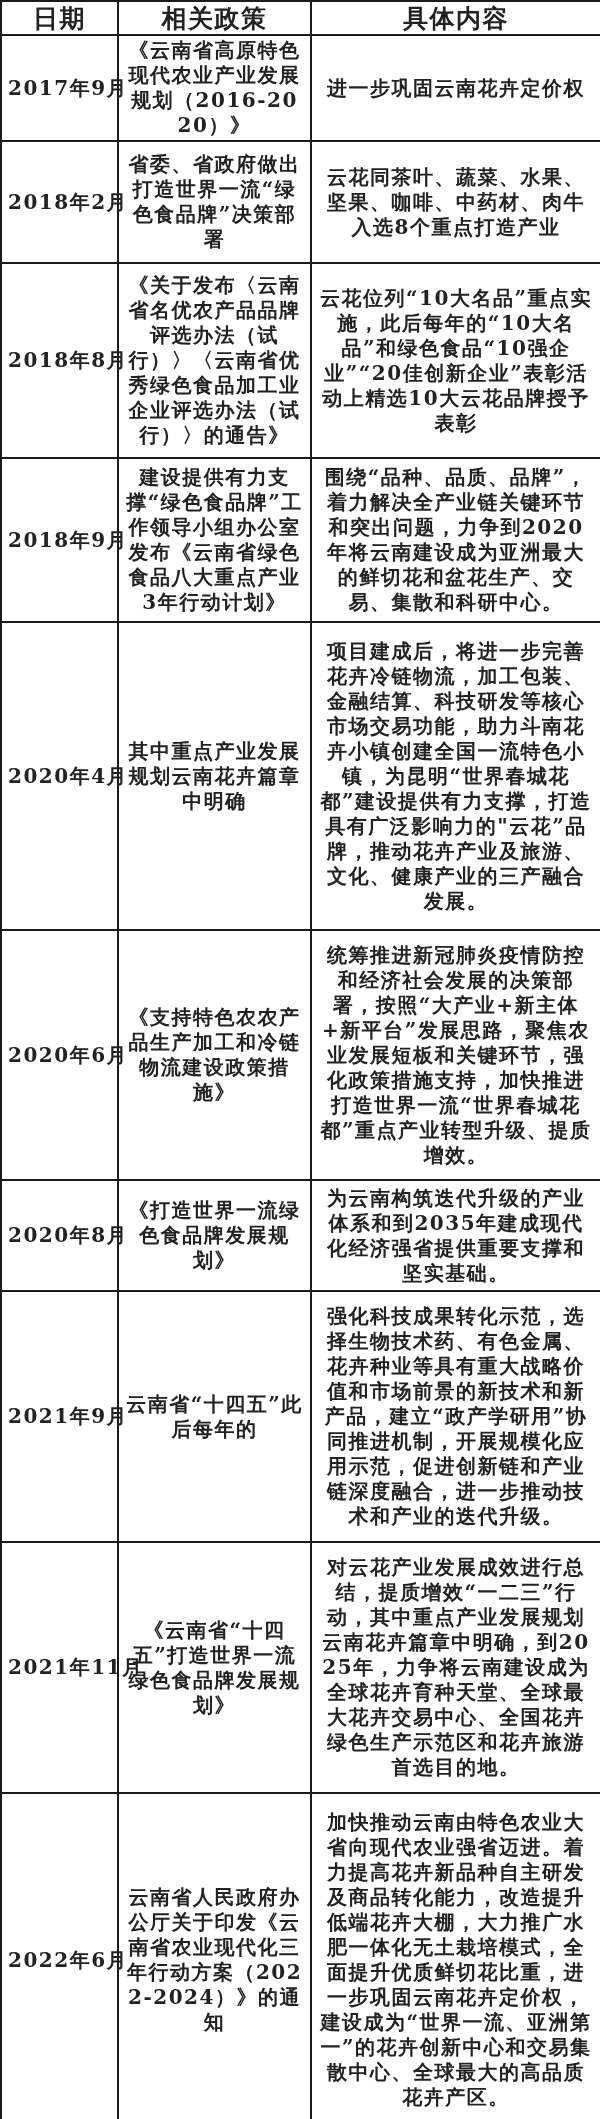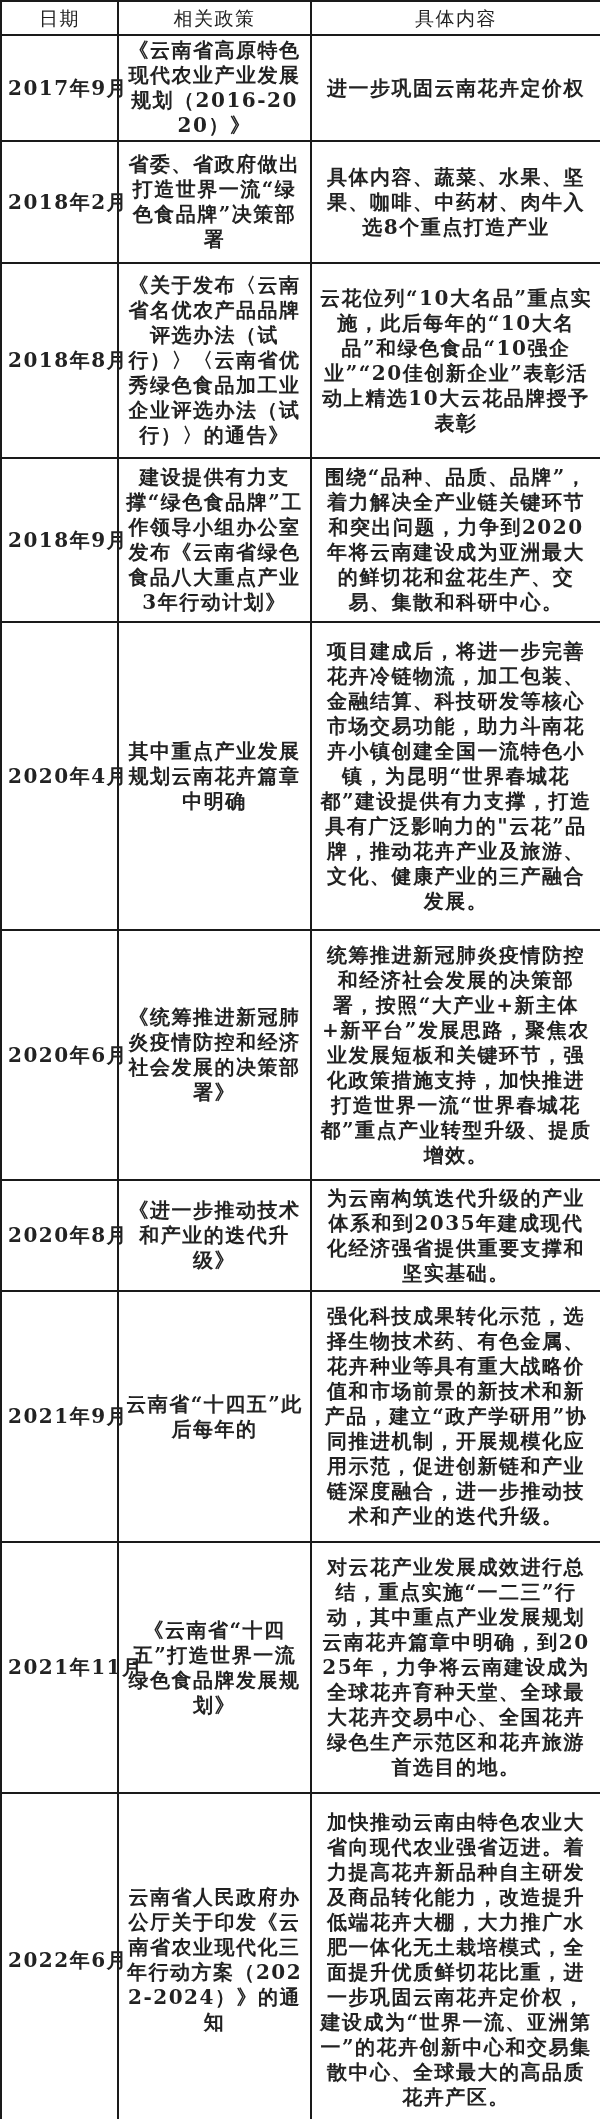--- a/index.html
+++ b/index.html
@@ -15,21 +15,21 @@
     border: 2px solid #1a1a1a;
     padding: 2px 6px;
     text-align: center;
     vertical-align: middle;
     font-size: 20px;
     line-height: 25px;
     letter-spacing: 1.5px;
     word-break: break-all;
     font-weight: bold;
   }
-  table.policy th { font-size: 19px; font-weight: normal; height: 28px; text-align: center; }
+  table.policy th { font-size: 25px; font-weight: bold; height: 28px; text-align: center; }
   col.c-date { width: 117px; }
   col.c-policy { width: 193px; }
   col.c-content { width: 290px; }
   td.date { white-space: nowrap; letter-spacing: 0; }
 </style>
 </head>
 <body>
 
 <table class="policy">
   <colgroup>
@@ -46,56 +46,56 @@
   </thead>
   <tbody>
     <tr style="height:100px">
       <td class="date">2017年9月</td>
       <td>《云南省高原特色现代农业产业发展规划（2016-2020）》</td>
       <td>进一步巩固云南花卉定价权</td>
     </tr>
     <tr style="height:122px">
       <td class="date">2018年2月</td>
       <td>省委、省政府做出打造世界一流“绿色食品牌”决策部署</td>
-      <td>具体内容、蔬菜、水果、坚果、咖啡、中药材、肉牛入选8个重点打造产业</td>
+      <td>云花同茶叶、蔬菜、水果、坚果、咖啡、中药材、肉牛入选8个重点打造产业</td>
     </tr>
     <tr style="height:195px">
       <td class="date">2018年8月</td>
       <td>《关于发布〈云南省名优农产品品牌评选办法（试行）〉〈云南省优秀绿色食品加工业企业评选办法（试行）〉的通告》</td>
       <td>云花位列“10大名品”重点实施，此后每年的“10大名品”和绿色食品“10强企业”“20佳创新企业”表彰活动上精选10大云花品牌授予表彰</td>
     </tr>
     <tr style="height:164px">
       <td class="date">2018年9月</td>
       <td>建设提供有力支撑“绿色食品牌”工作领导小组办公室发布《云南省绿色食品八大重点产业3年行动计划》</td>
       <td>围绕“品种、品质、品牌”，着力解决全产业链关键环节和突出问题，力争到2020年将云南建设成为亚洲最大的鲜切花和盆花生产、交易、集散和科研中心。</td>
     </tr>
     <tr style="height:308px">
       <td class="date">2020年4月</td>
       <td>其中重点产业发展规划云南花卉篇章中明确</td>
       <td>项目建成后，将进一步完善花卉冷链物流，加工包装、金融结算、科技研发等核心市场交易功能，助力斗南花卉小镇创建全国一流特色小镇，为昆明“世界春城花都”建设提供有力支撑，打造具有广泛影响力的"云花”品牌，推动花卉产业及旅游、文化、健康产业的三产融合发展。</td>
     </tr>
     <tr style="height:250px">
       <td class="date">2020年6月</td>
-      <td>《统筹推进新冠肺炎疫情防控和经济社会发展的决策部署》</td>
+      <td>《支持特色农农产品生产加工和冷链物流建设政策措施》</td>
       <td>统筹推进新冠肺炎疫情防控和经济社会发展的决策部署，按照“大产业+新主体+新平台”发展思路，聚焦农业发展短板和关键环节，强化政策措施支持，加快推进打造世界一流“世界春城花都”重点产业转型升级、提质增效。</td>
     </tr>
     <tr style="height:111px">
       <td class="date">2020年8月</td>
-      <td>《进一步推动技术和产业的迭代升级》</td>
+      <td>《打造世界一流绿色食品牌发展规划》</td>
       <td>为云南构筑迭代升级的产业体系和到2035年建成现代化经济强省提供重要支撑和坚实基础。</td>
     </tr>
     <tr style="height:251px">
       <td class="date">2021年9月</td>
       <td>云南省“十四五”此后每年的</td>
       <td>强化科技成果转化示范，选择生物技术药、有色金属、花卉种业等具有重大战略价值和市场前景的新技术和新产品，建立“政产学研用”协同推进机制，开展规模化应用示范，促进创新链和产业链深度融合，进一步推动技术和产业的迭代升级。</td>
     </tr>
     <tr style="height:251px">
       <td class="date">2021年11月</td>
       <td>《云南省“十四五”打造世界一流绿色食品牌发展规划》</td>
-      <td>对云花产业发展成效进行总结，重点实施“一二三”行动，其中重点产业发展规划云南花卉篇章中明确，到2025年，力争将云南建设成为全球花卉育种天堂、全球最大花卉交易中心、全国花卉绿色生产示范区和花卉旅游首选目的地。</td>
+      <td>对云花产业发展成效进行总结，提质增效“一二三”行动，其中重点产业发展规划云南花卉篇章中明确，到2025年，力争将云南建设成为全球花卉育种天堂、全球最大花卉交易中心、全国花卉绿色生产示范区和花卉旅游首选目的地。</td>
     </tr>
     <tr style="height:334px">
       <td class="date">2022年6月</td>
       <td>云南省人民政府办公厅关于印发《云南省农业现代化三年行动方案（2022-2024）》的通知</td>
       <td>加快推动云南由特色农业大省向现代农业强省迈进。着力提高花卉新品种自主研发及商品转化能力，改造提升低端花卉大棚，大力推广水肥一体化无土栽培模式，全面提升优质鲜切花比重，进一步巩固云南花卉定价权，建设成为“世界一流、亚洲第一”的花卉创新中心和交易集散中心、全球最大的高品质花卉产区。</td>
     </tr>
   </tbody>
 </table>
 
 </body></html>

